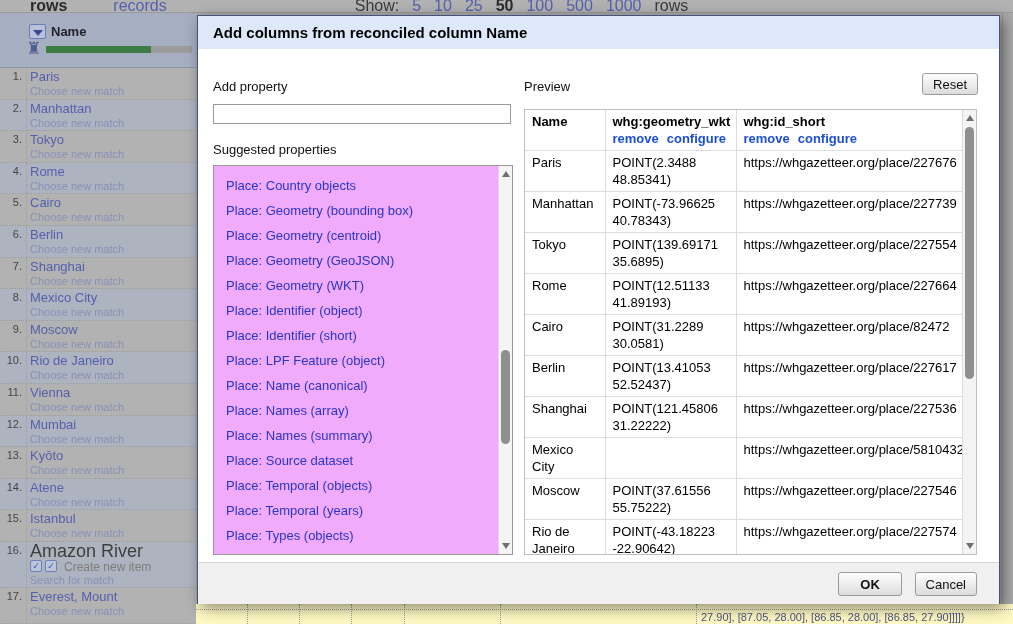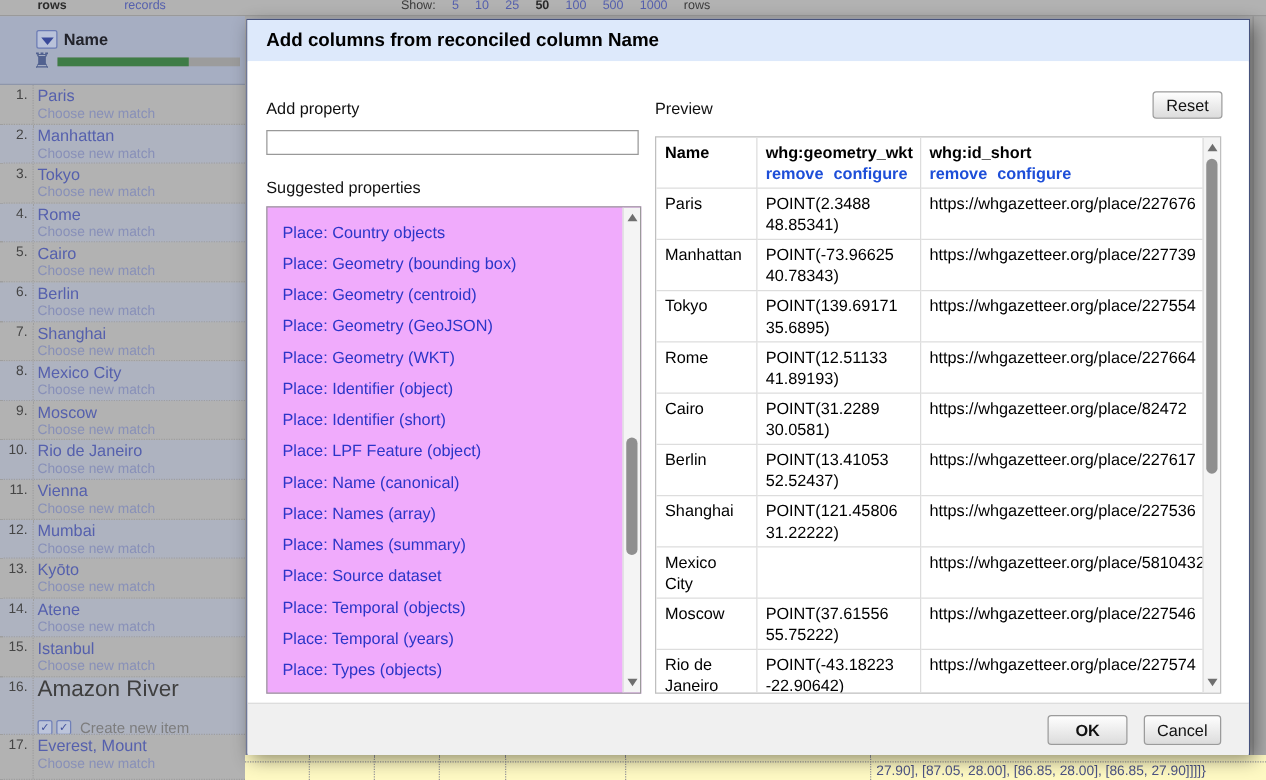--- a/index.html
+++ b/index.html
@@ -1,22 +1,22 @@
 <!DOCTYPE html>
 <html><head>
 <meta charset="utf-8">
 <style>
   * { margin:0; padding:0; box-sizing:border-box; }
   html,body { width:1013px; height:624px; overflow:hidden; }
   body { font-family:"Liberation Sans","DejaVu Sans",sans-serif; background:#ababab; position:relative; }
 
   
   .topbar { position:absolute; left:0; top:0; width:1013px; height:13px; background:#b2b2b2;
-            border-bottom:1px solid #9a9a9a; overflow:hidden; font-size:10px; color:#2e2e2e;
-            display:flex; align-items:flex-end; line-height:14px; }
+            border-bottom:1px solid #9a9a9a; overflow:hidden; font-size:16px; color:#2e2e2e;
+            display:flex; align-items:center; line-height:14px; }
   .topbar .tb-bold { font-weight:bold; color:#2b2b2b; }
   .topbar .tb-link { color:#5560ae; }
   .tb-rows { margin-left:30px; }
   .tb-records { margin-left:46px; }
   .tb-show { margin-left:188px; color:#3a3a3a; }
   .tb-size { margin-left:13px; }
   .tb-suffix { margin-left:13px; color:#3a3a3a; }
 
   .sidebar { position:absolute; left:0; top:13px; width:196px; height:611px; background:#b2b2b2; }
   .sb-header { height:55px; background:#a6aec2; border-bottom:1px solid #8e96aa; position:relative; }
@@ -34,21 +34,21 @@
   .sb-row.odd  { background:#b2b2b2; }
   .sb-row.even { background:#aeb3c0; }
   .sb-row.tall { height:46px;text-decoration:underline; }
   .sb-row.last { height:36px; }
   .sb-num { position:absolute; left:0; top:2px; width:22px; text-align:right; font-size:11px; color:#454545; }
   .sb-num-col-line { position:absolute; left:26px; top:0; bottom:0; border-left:1px dotted #9e9e9e; }
   .sb-content { position:absolute; left:30px; top:1px; right:2px; }
   .sb-name { font-size:13px; color:#5560ad; display:block; line-height:16px; }
   .sb-action { font-size:11px; color:#8890b8; display:block; line-height:13px; }
   .sb-name-dark { font-size:18px; color:#3f3f3f; display:block; line-height:16px; }
-  .match-row { display:flex; align-items:center; gap:3px; height:14px; margin-top:16px; }
+  .match-row { display:flex; gap:3px; height:14px; margin-top:1px; }
   .match-check { width:12px; height:12px; background:#bcc4da; border:1px solid #7080b8; border-radius:2px;
                  font-size:9px; color:#44549e; line-height:10px; text-align:center; }
   .match-check::after { content:"\2713"; }
   .create-label { font-size:12px; color:#7d7d7d; margin-left:4px; }
 
   .bottom-sliver { position:absolute; left:196px; top:604px; width:817px; height:20px; background:#fef9c3; overflow:hidden; }
   .bs-line { position:absolute; left:0; right:0; top:5px; border-top:1px dotted #9b9b9b; }
   .bs-vline { position:absolute; top:0; bottom:0; border-left:1px dotted #9b9b9b; }
   .bs-text { position:absolute; left:505px; top:7px; font-size:11px; color:#4d5484; white-space:nowrap; }
   .right-vline { position:absolute; left:1002px; top:13px; height:591px; width:1px; background:#979797; }

